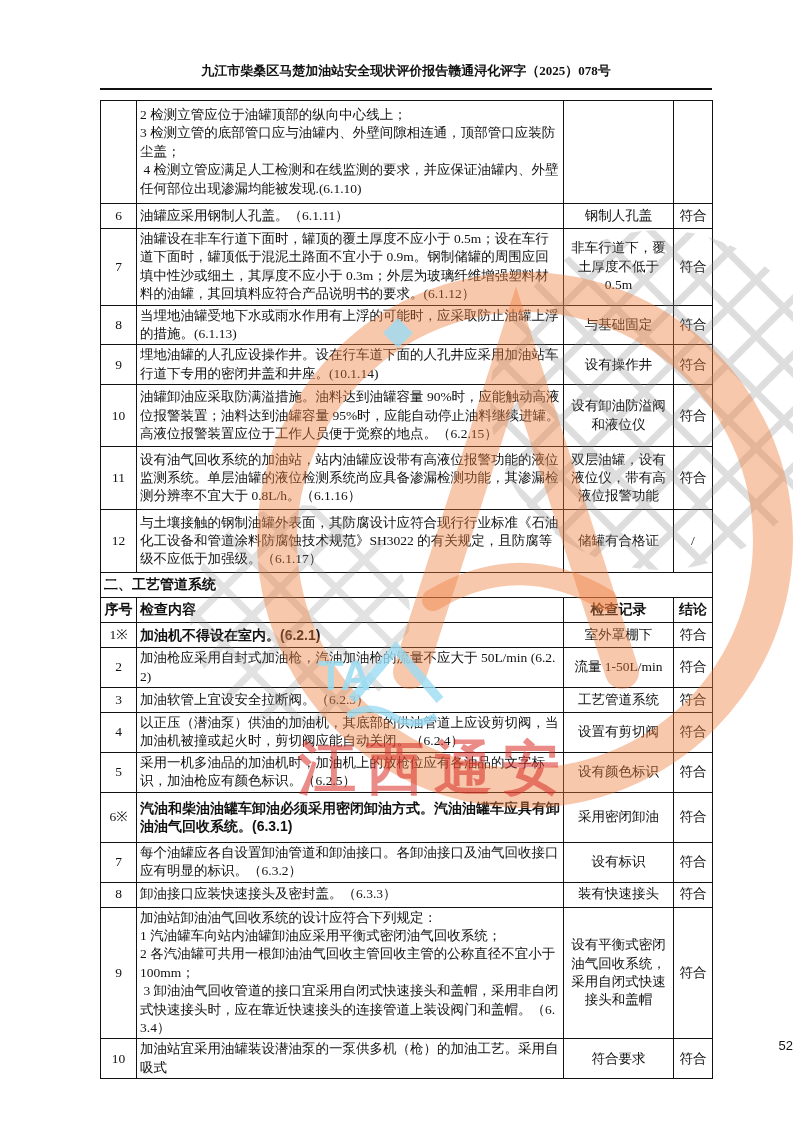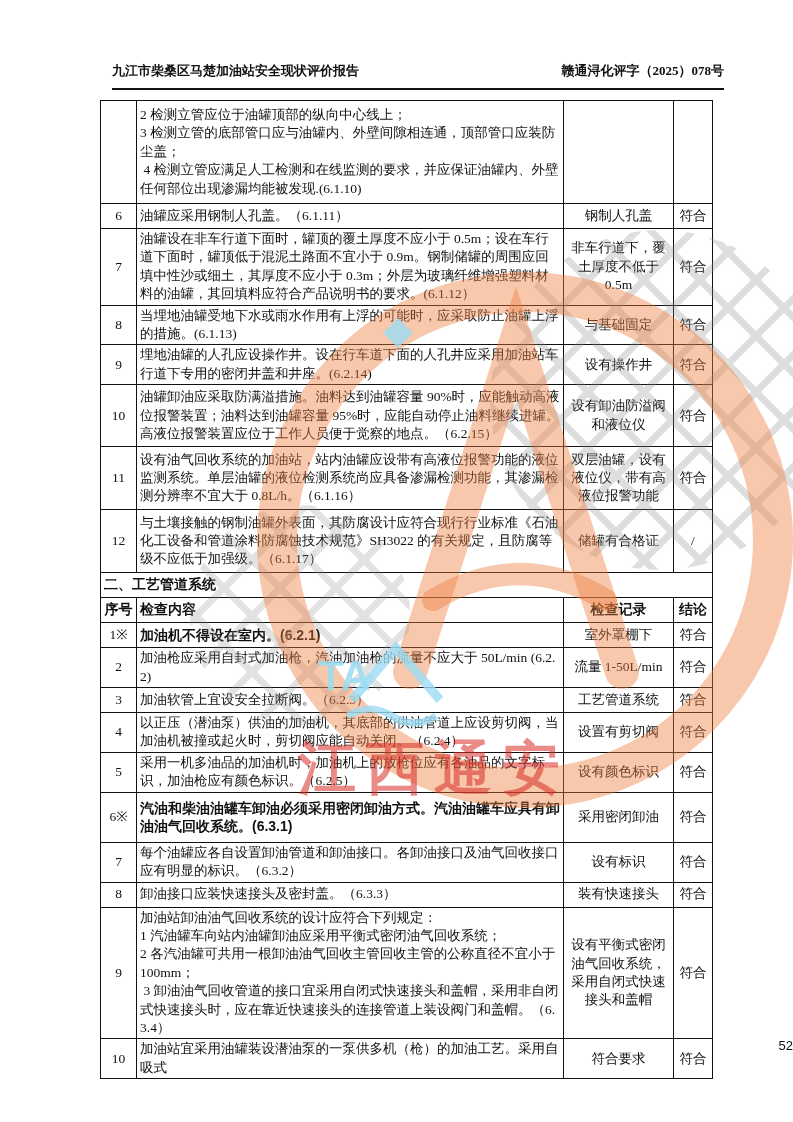--- a/index.html
+++ b/index.html
@@ -8,26 +8,25 @@
     width:793px;height:1122px;
     background:#ffffff;
     margin:0 auto;
     overflow:hidden;
     font-family:"Liberation Serif", serif;
     color:#111;
   }
   
   .rheader{
     position:absolute;left:100px;top:62px;width:612px;
-    display:flex;justify-content:space-between;align-items:flex-end;
+    display:flex;justify-content:center;align-items:flex-end;
     border-bottom:2px solid #111;
     padding-bottom:8px;
     font-size:13px;font-weight:bold;
     font-family:"Liberation Serif", serif;
-    margin-left:12px;
   }
   
   table.insp{
     position:absolute;left:100px;top:100px;
     width:612px;
     border-collapse:collapse;
     table-layout:fixed;
     font-size:13.5px;
     line-height:18.4px;
   }
@@ -105,21 +104,21 @@
           <td class="concl">符合</td>
         </tr>
         <tr style="height: 37px;">
           <td class="no">8</td>
           <td class="content">当埋地油罐受地下水或雨水作用有上浮的可能时，应采取防止油罐上浮的措施。(6.1.13)</td>
           <td class="record">与基础固定</td>
           <td class="concl">符合</td>
         </tr>
         <tr style="height: 38px;">
           <td class="no">9</td>
-          <td class="content">埋地油罐的人孔应设操作井。设在行车道下面的人孔井应采用加油站车行道下专用的密闭井盖和井座。(6.2.14)</td>
+          <td class="content">埋地油罐的人孔应设操作井。设在行车道下面的人孔井应采用加油站车行道下专用的密闭井盖和井座。(10.1.14)</td>
           <td class="record">设有操作井</td>
           <td class="concl">符合</td>
         </tr>
         <tr style="height: 62px;">
           <td class="no">10</td>
           <td class="content">油罐卸油应采取防满溢措施。油料达到油罐容量 90%时，应能触动高液位报警装置；油料达到油罐容量 95%时，应能自动停止油料继续进罐。高液位报警装置应位于工作人员便于觉察的地点。（6.2.15）</td>
           <td class="record">设有卸油防溢阀和液位仪</td>
           <td class="concl">符合</td>
         </tr>
         <tr style="height: 63px;">

